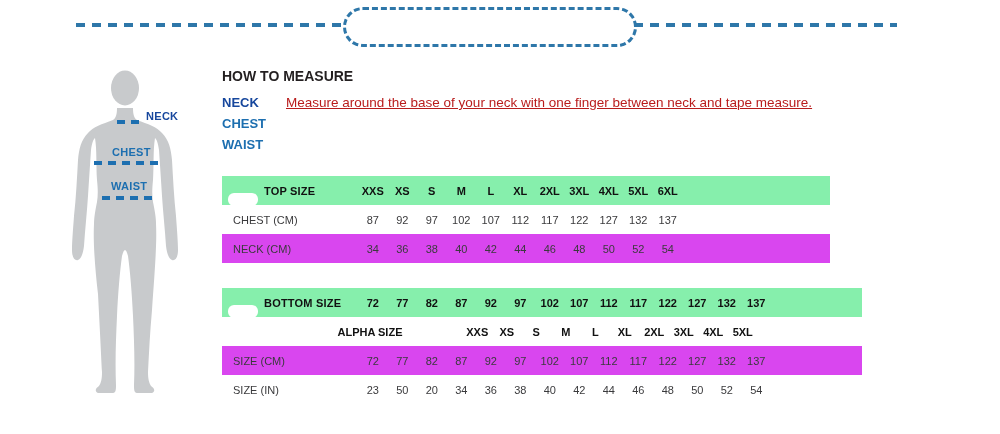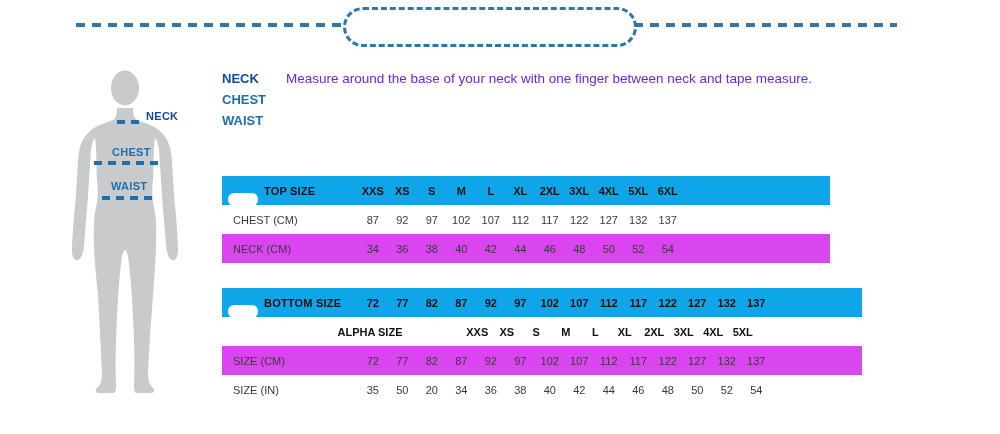--- a/index.html
+++ b/index.html
@@ -27,28 +27,28 @@
   #chest-lbl{left:52px;top:76px;color:#1d6fb0;}
   #waist-lbl{left:51px;top:110px;color:#1d6fb0;}
 
   
   #htm{position:absolute;left:222px;top:68px;width:720px;}
   #htm-title{font-size:14px;font-weight:bold;color:#231f20;margin:0 0 8px 0;}
   .htm-row{display:flex;line-height:21px;font-size:13.5px;}
   .htm-term{width:64px;font-weight:bold;font-size:13px;}
   .htm-term.navy{color:#17479d;}
   .htm-term.blue{color:#1d6fb0;}
-  .htm-desc{color:#6d28d9;}
+  .htm-desc{color:#b91c1c;text-decoration:underline;}
 
   
   .size-table{position:absolute;left:222px;font-size:11px;color:#3a3a3c;}
   #table-top{top:176px;width:608px;}
   #table-bottom{top:288px;width:640px;}
   .trow{display:flex;align-items:center;height:29px;width:100%;}
-  .trow.hdr{background:#0ea5e9;font-weight:bold;color:#111;}
+  .trow.hdr{background:#86efac;font-weight:bold;color:#111;}
   .trow.alt{background:#d946ef;}
   .trow.boldrow{font-weight:bold;color:#111;justify-content:center;}
   .tlabel{width:136px;box-sizing:border-box;padding-left:11px;position:relative;
           white-space:nowrap;}
   .trow.hdr .tlabel{padding-left:42px;letter-spacing:.2px;}
   .patch{position:absolute;left:6px;top:8px;width:30px;height:13px;background:#fff;
          border-radius:6px;}
   .tcell{width:29.5px;text-align:center;flex:0 0 auto;}
 </style>
 </head>
@@ -113,20 +113,21 @@
     </svg>
     <div id="neck-dash" class="fig-dash"></div>
     <div id="chest-dash" class="fig-dash"></div>
     <div id="waist-dash" class="fig-dash"></div>
     <span id="neck-lbl" class="fig-lbl">NECK</span>
     <span id="chest-lbl" class="fig-lbl">CHEST</span>
     <span id="waist-lbl" class="fig-lbl">WAIST</span>
   </div>
 
   <div id="htm">
+    <div id="htm-title">HOW TO MEASURE</div>
     <div class="htm-row">
       <span class="htm-term navy">NECK</span>
       <span class="htm-desc">Measure around the base of your neck with one finger between neck and tape measure.</span>
     </div>
     <div class="htm-row">
       <span class="htm-term blue">CHEST</span>
     </div>
     <div class="htm-row">
       <span class="htm-term blue">WAIST</span>
     </div>
@@ -219,21 +220,21 @@
         <div class="tcell">107</div>
         <div class="tcell">112</div>
         <div class="tcell">117</div>
         <div class="tcell">122</div>
         <div class="tcell">127</div>
         <div class="tcell">132</div>
         <div class="tcell">137</div>
       </div>
       <div class="trow ">
         <div class="tlabel">SIZE (IN)</div>
-        <div class="tcell">35</div>
+        <div class="tcell">23</div>
         <div class="tcell">50</div>
         <div class="tcell">20</div>
         <div class="tcell">34</div>
         <div class="tcell">36</div>
         <div class="tcell">38</div>
         <div class="tcell">40</div>
         <div class="tcell">42</div>
         <div class="tcell">44</div>
         <div class="tcell">46</div>
         <div class="tcell">48</div>

